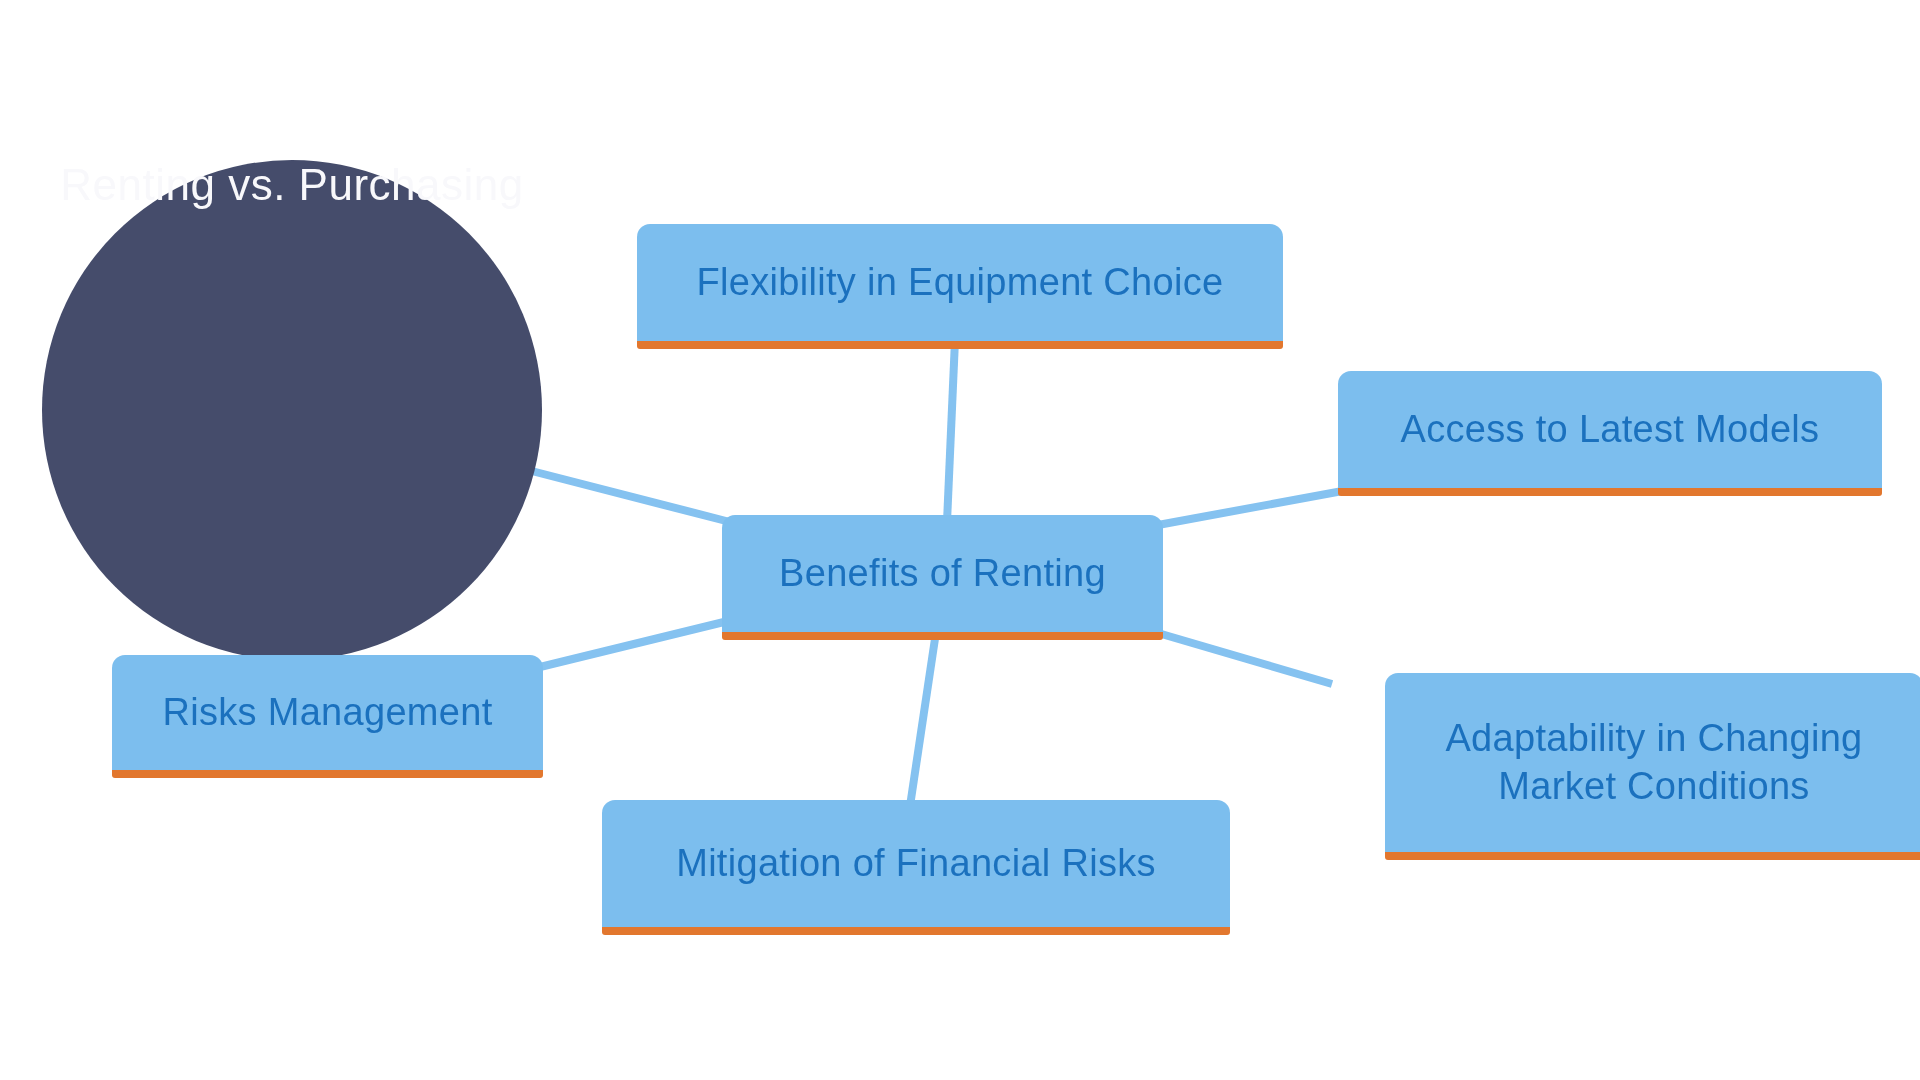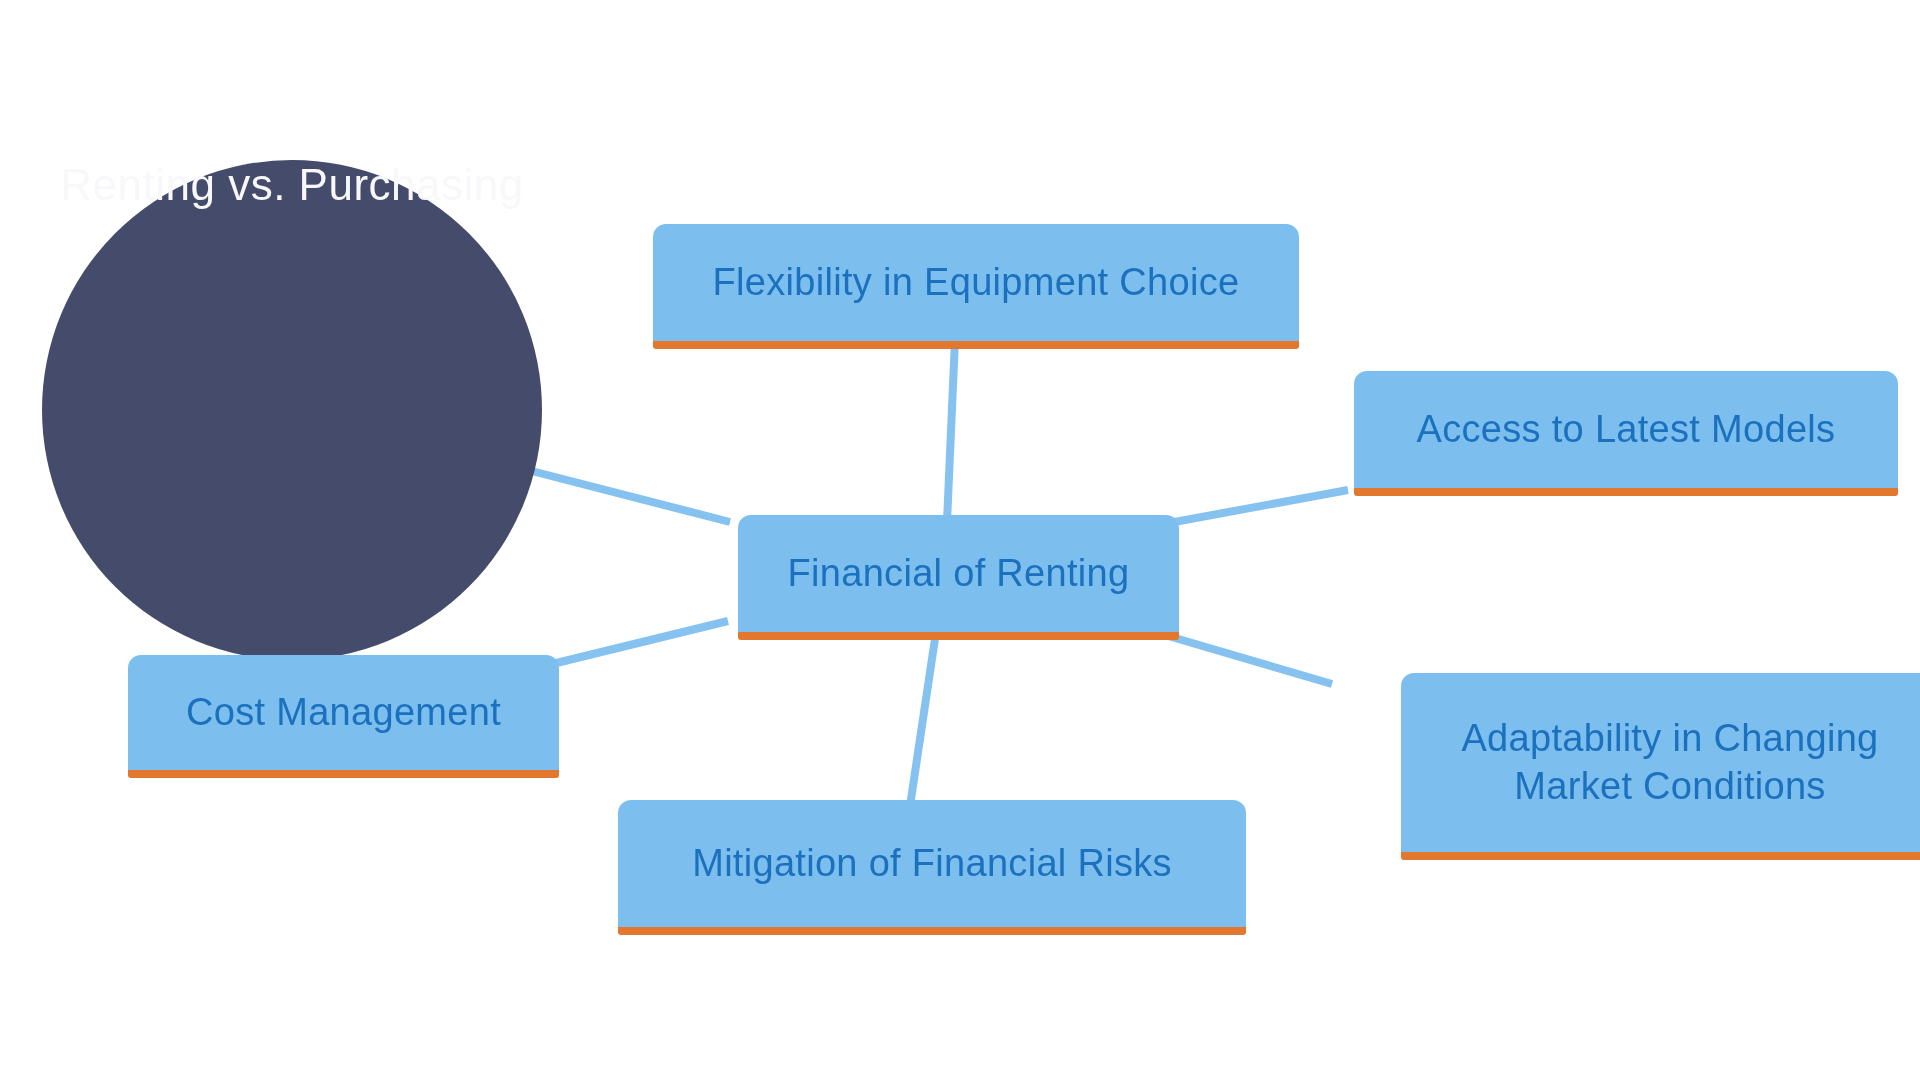--- a/index.html
+++ b/index.html
@@ -55,21 +55,20 @@
     align-items: center;
     justify-content: center;
     text-align: center;
     font-size: 38px;
     font-weight: 400;
     line-height: 1.25;
     letter-spacing: 0.3px;
     z-index: 3;
     box-sizing: border-box;
     padding: 4px 18px;
-    margin-left: 16px;
   }
   .hub          { left: 722px;  top: 515px; width: 441px; height: 125px; }
   .flexibility  { left: 637px;  top: 224px; width: 646px; height: 125px; }
   .access       { left: 1338px; top: 371px; width: 544px; height: 125px; }
   .adaptability { left: 1385px; top: 673px; width: 538px; height: 187px; }
   .mitigation   { left: 602px;  top: 800px; width: 628px; height: 135px; }
   .cost         { left: 112px;  top: 655px; width: 431px; height: 123px; }
 </style>
 </head>
 <body>
@@ -83,36 +82,36 @@
     <line x1="1158" y1="633" x2="1332" y2="684"></line>
     <line x1="936" y1="632" x2="910" y2="806"></line>
     <line x1="540" y1="667" x2="728" y2="621"></line>
   </svg>
 
   <div class="root-circle">
     <span>Renting vs. Purchasing</span>
   </div>
 
   <div class="node-box hub">
-    <span>Financial of Renting</span>
+    <span>Benefits of Renting</span>
   </div>
 
   <div class="node-box flexibility">
     <span>Flexibility in Equipment Choice</span>
   </div>
 
   <div class="node-box access">
     <span>Access to Latest Models</span>
   </div>
 
   <div class="node-box adaptability">
     <span>Adaptability in Changing Market Conditions</span>
   </div>
 
   <div class="node-box mitigation">
     <span>Mitigation of Financial Risks</span>
   </div>
 
   <div class="node-box cost">
-    <span>Cost Management</span>
+    <span>Risks Management</span>
   </div>
 
 </div>
 
 </body></html>

